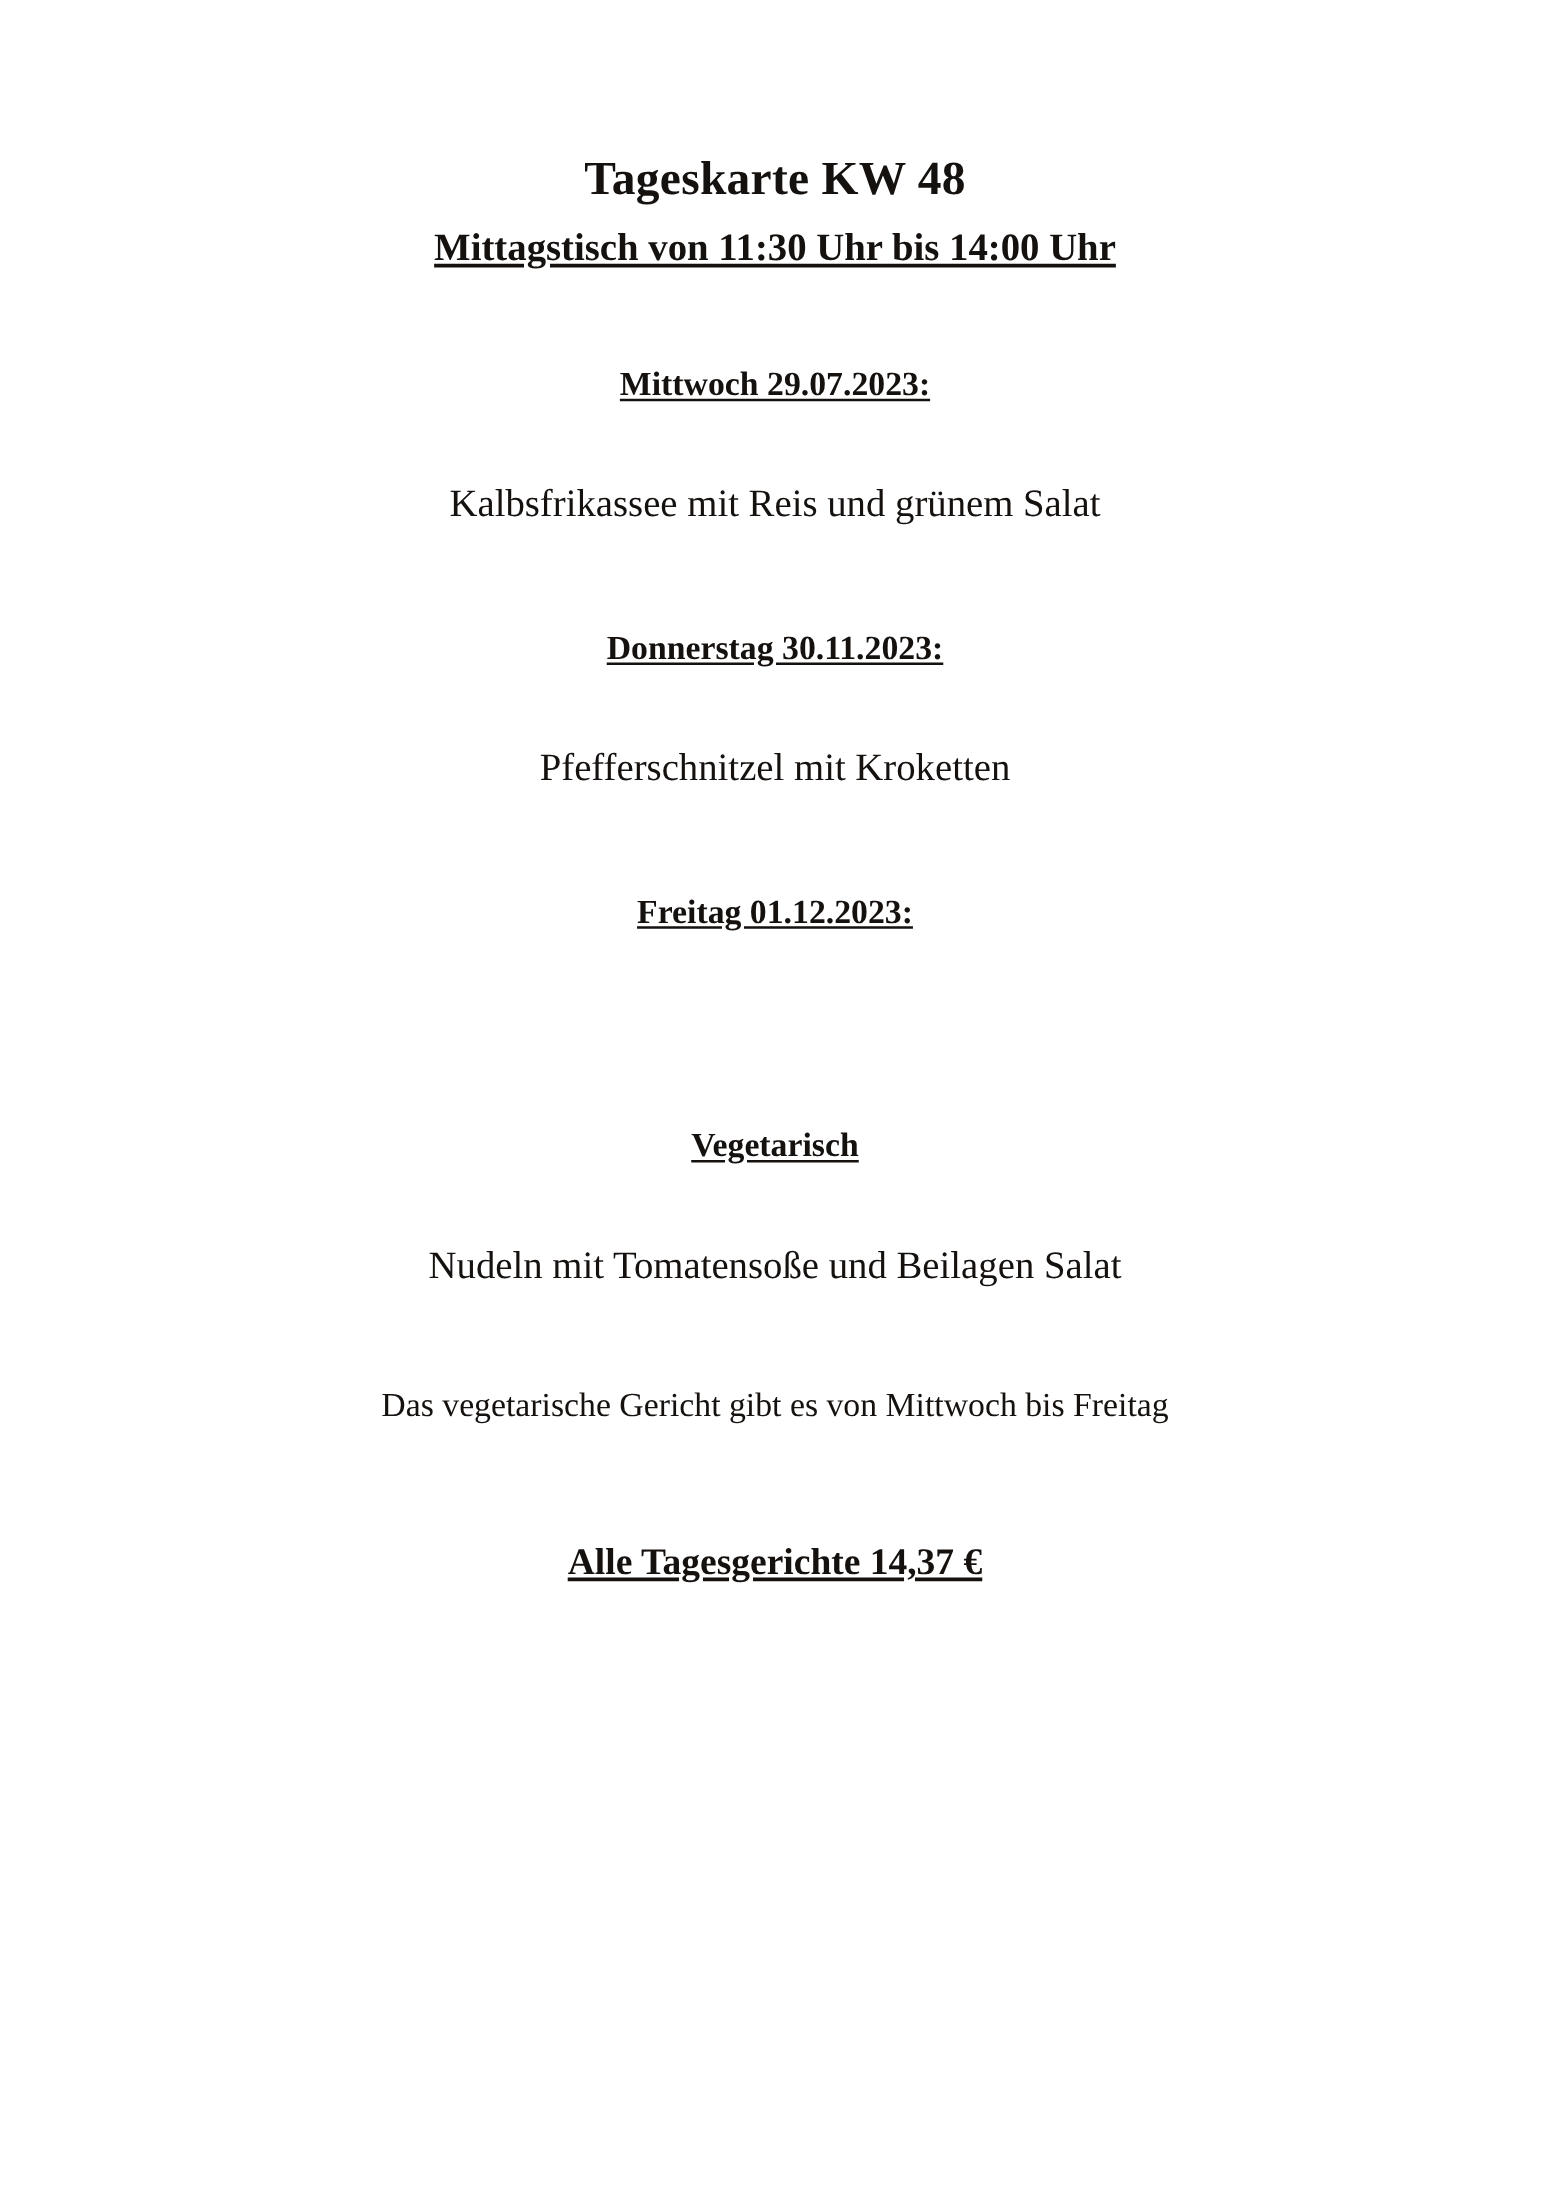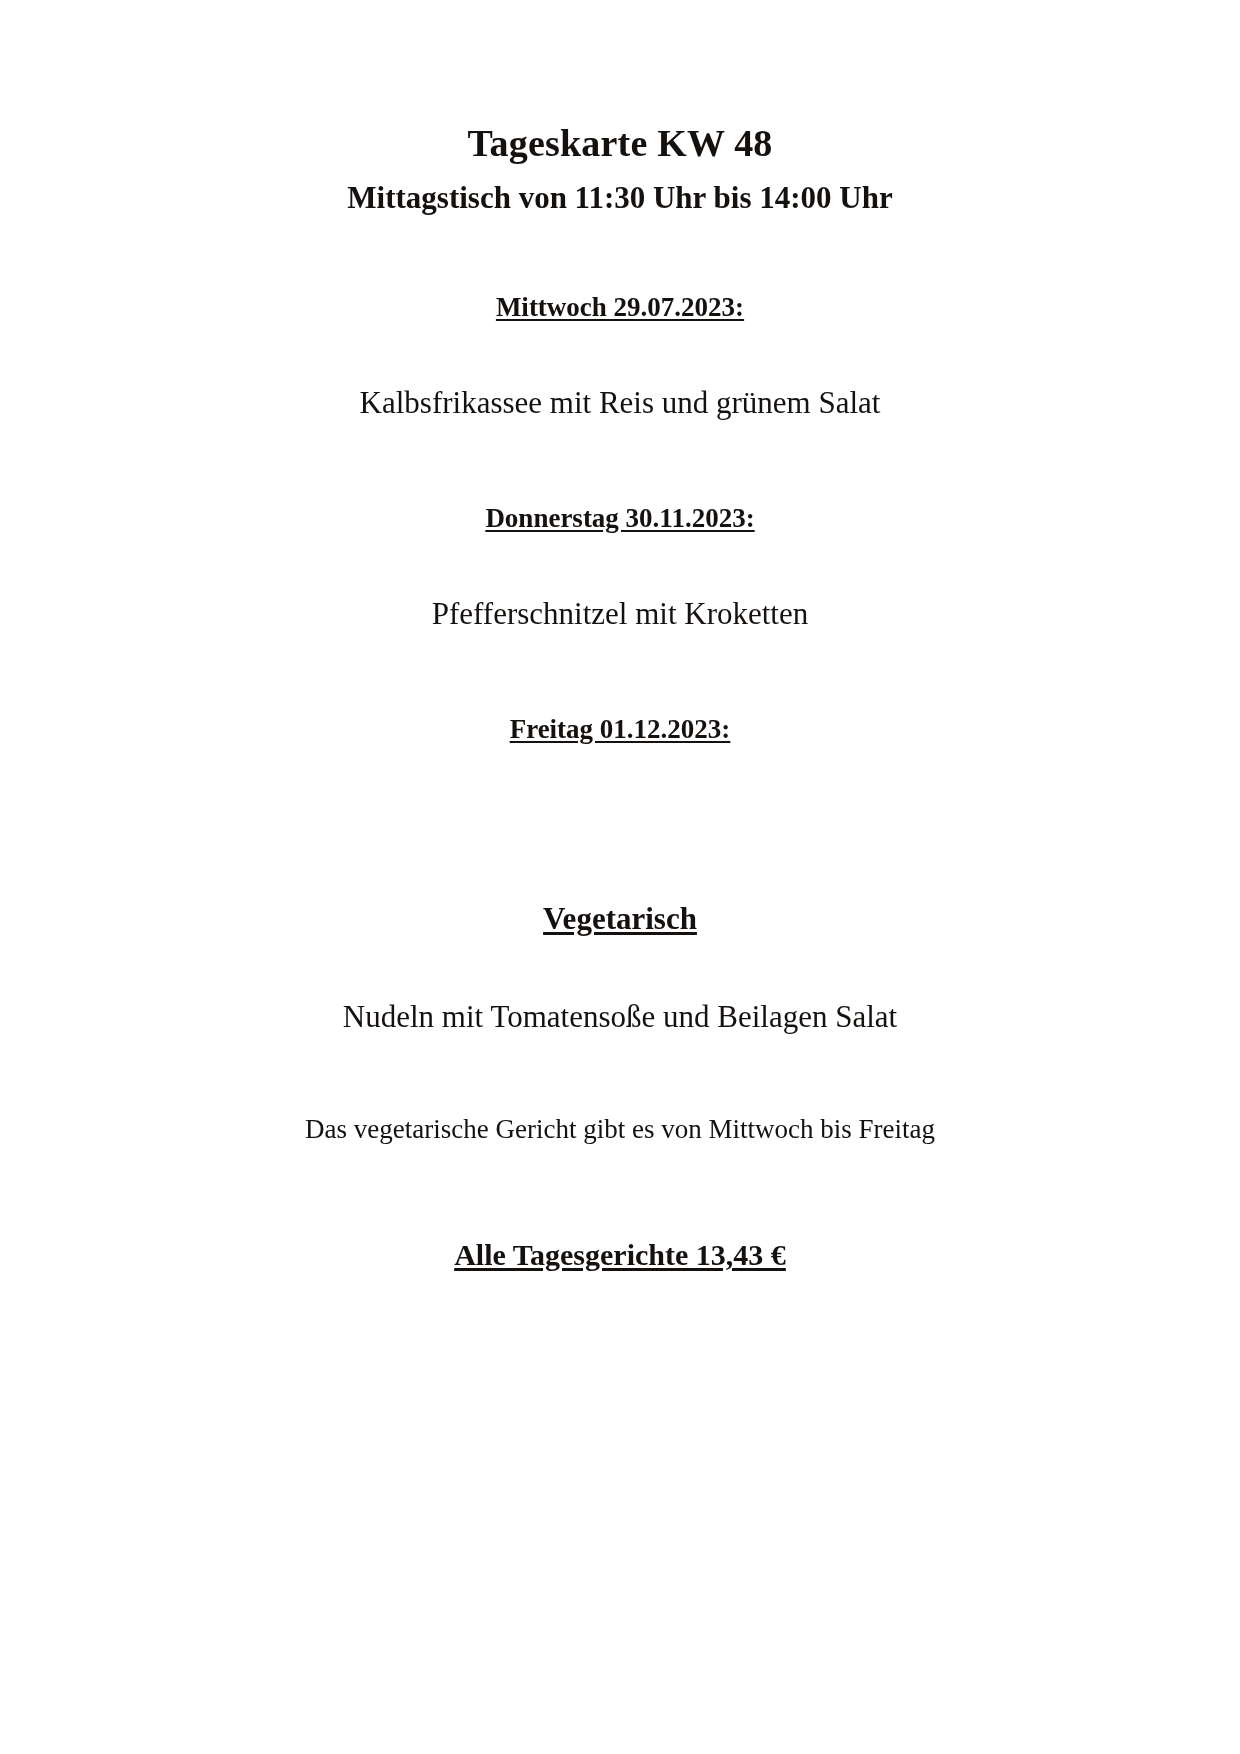--- a/index.html
+++ b/index.html
@@ -28,20 +28,21 @@
     font-size: 38px;
     font-weight: bold;
     letter-spacing: 0.2px;
     margin: 0 0 10px 0;
     line-height: 1.25;
   }
 
   .doc-subtitle {
     font-size: 31px;
     font-weight: bold;
+    text-decoration: underline;
     text-underline-offset: 3px;
     margin: 0;
     line-height: 1.3;
   }
 
   .spacer-lg { height: 72px; }
   .spacer-md { height: 52px; }
   .spacer-xl { height: 100px; }
 
   .day-heading {
@@ -54,21 +55,21 @@
   }
 
   .dish {
     font-size: 31px;
     font-weight: normal;
     margin: 5px;
     line-height: 1.35;
   }
 
   .section-heading {
-    font-size: 31px;
+    font-size: 27px;
     font-weight: bold;
     text-decoration: underline;
     text-underline-offset: 3px;
     margin: 0;
     line-height: 1.3;
   }
 
   .note {
     font-size: 27px;
     margin: 16px;
@@ -114,15 +115,15 @@
 
   <h3 class="section-heading">Vegetarisch</h3>
   <div class="spacer-md"></div>
   <p class="dish">Nudeln mit Tomatensoße und Beilagen Salat</p>
 
   <div class="spacer-md"></div>
   <p class="note">Das vegetarische Gericht gibt es von Mittwoch bis Freitag</p>
 
   <div class="spacer-lg"></div>
 
-  <p class="price-line">Alle Tagesgerichte 13,43 €</p>
+  <p class="price-line">Alle Tagesgerichte 14,37 €</p>
 
 </div>
 
 </body></html>

